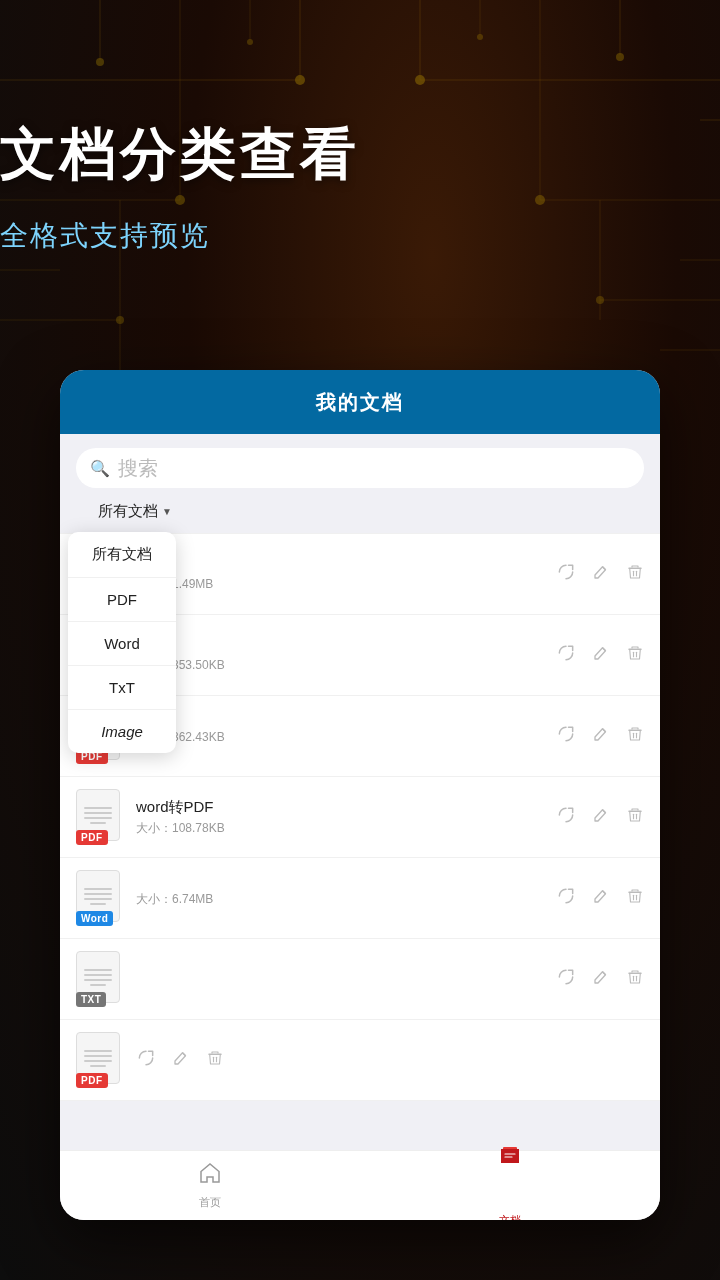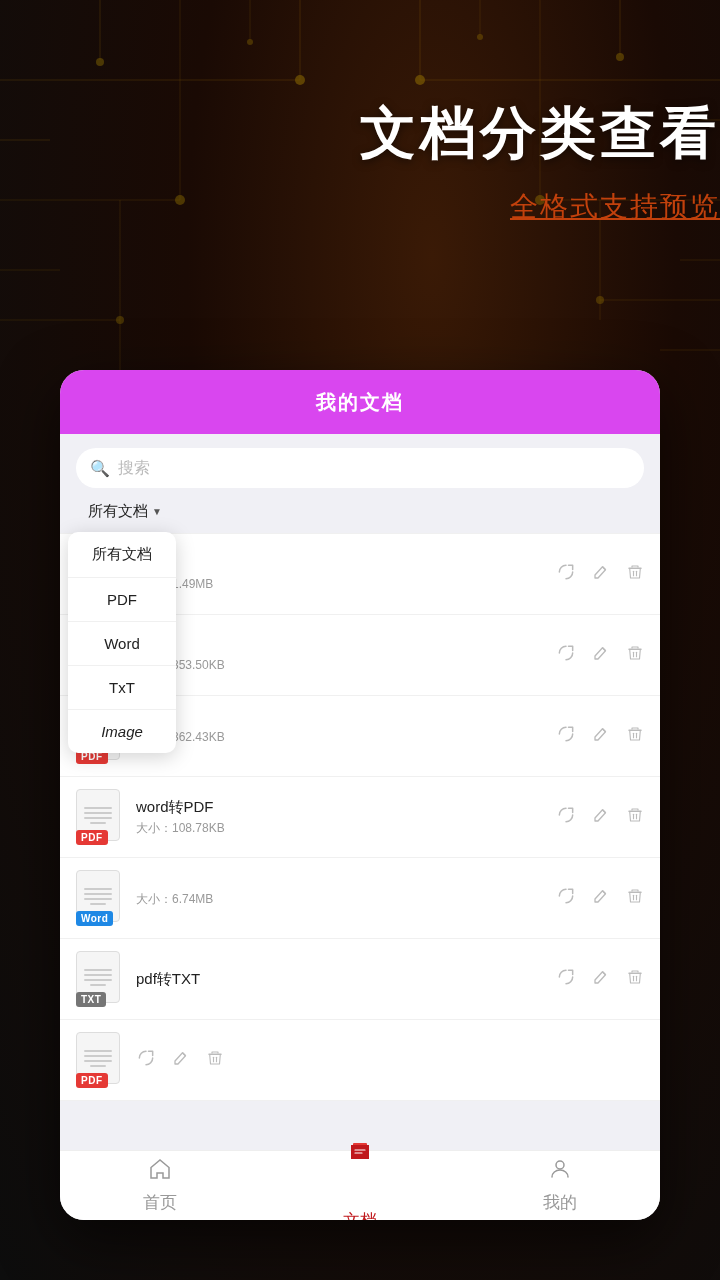--- a/index.html
+++ b/index.html
@@ -25,57 +25,56 @@
       position: absolute;
       top: 0; left: 0;
       width: 100%; height: 100%;
       z-index: 1;
       opacity: 0.5;
     }
 
     
     .hero-section {
       position: absolute;
-      top: 96px;
+      top: 117px;
       left: 0; right: 0;
-      text-align: right;
+      text-align: left;
       z-index: 2;
     }
     .hero-title {
       font-size: 56px;
       font-weight: 700;
       color: #ffffff;
       letter-spacing: 4px;
       text-shadow: 0 2px 8px rgba(0,0,0,0.5);
     }
     .hero-subtitle {
       font-size: 28px;
-      color: #c2410c;
-      margin-top: 16px;
+      color: #7dd3fc;
+      margin-top: 24px;
       letter-spacing: 2px;
-      text-decoration: underline;
     }
 
     
     .card-ui {
       position: absolute;
       top: 370px;
       left: 60px;
       right: 60px;
       bottom: 60px;
       background: #f0f0f5;
       border-radius: 24px;
       overflow: hidden;
       z-index: 3;
       box-shadow: 0 20px 60px rgba(0,0,0,0.6);
     }
 
     
     .card-header {
-      background: #d946ef;
+      background: #0369a1;
       height: 64px;
       display: flex;
       align-items: center;
       justify-content: center;
     }
     .card-header-title {
       color: #fff;
       font-size: 20px;
       font-weight: 600;
       letter-spacing: 2px;
@@ -91,26 +90,26 @@
       align-items: center;
       padding: 0 14px;
       gap: 8px;
     }
     .search-icon-el {
       color: #aaa;
       font-size: 16px;
     }
     .search-placeholder {
       color: #bbb;
-      font-size: 16px;
+      font-size: 20px;
     }
 
     
     .filter-row {
-      padding: 0 20px 8px;
+      padding: 0 30px 8px;
       display: flex;
       align-items: center;
       position: relative;
     }
     .filter-btn {
       font-size: 15px;
       color: #222;
       display: flex;
       align-items: center;
       gap: 4px;
@@ -263,21 +262,21 @@
       flex: 1;
     }
     .nav-icon {
       font-size: 22px;
       color: #999;
     }
     .nav-icon.active {
       color: #c0181c;
     }
     .nav-label {
-      font-size: 17px;
+      font-size: 11px;
       color: #999;
     }
     .nav-label.active {
       color: #c0181c;
       margin-top: 36px;
     }
   </style>
 </head>
 <body>
 
@@ -553,21 +552,20 @@
     <div class="file-icon-wrap">
       <div class="file-icon-page">
         <div class="line"></div>
         <div class="line"></div>
         <div class="line"></div>
         <div class="line" style="width:16px;"></div>
       </div>
       <span class="file-type-badge badge-txt">TXT</span>
     </div>
     <div class="file-info">
-      <div class="file-name">pdf转TXT</div>
     </div>
     <div class="file-actions">
       <span class="action-icon" title="share">
         <svg width="20" height="20" viewBox="0 0 24 24" fill="none">
           <path d="M20 12a8 8 0 01-8 8" stroke="#bbb" stroke-width="1.8" stroke-linecap="round"></path>
           <path d="M4 12a8 8 0 018-8" stroke="#bbb" stroke-width="1.8" stroke-linecap="round"></path>
           <path d="M15 4l5 0 0 5" stroke="#bbb" stroke-width="1.8" stroke-linecap="round" stroke-linejoin="round"></path>
         </svg>
       </span>
       <span class="action-icon" title="edit">
@@ -637,23 +635,14 @@
       <span class="nav-icon active">
         <svg width="24" height="24" viewBox="0 0 24 24" fill="none">
           <path d="M3 6h18v14H3z" fill="#c0181c" rx="1"></path>
           <rect x="3" y="6" width="18" height="14" rx="1" fill="#c0181c"></rect>
           <path d="M6 4h12a1 1 0 011 1v1H5V5a1 1 0 011-1z" fill="#e53935"></path>
           <path d="M7 11h10M7 14h7" stroke="#fff" stroke-width="1.2" stroke-linecap="round"></path>
         </svg>
       </span>
       <span class="nav-label active">文档</span>
     </div>
-    <div class="nav-item">
-      <span class="nav-icon">
-        <svg width="24" height="24" viewBox="0 0 24 24" fill="none">
-          <circle cx="12" cy="8" r="4" stroke="#999" stroke-width="1.5" fill="none"></circle>
-          <path d="M4 20c0-4 3.6-7 8-7s8 3 8 7" stroke="#999" stroke-width="1.5" stroke-linecap="round" fill="none"></path>
-        </svg>
-      </span>
-      <span class="nav-label">我的</span>
-    </div>
   </div>
 </div>
 
 </body></html>

